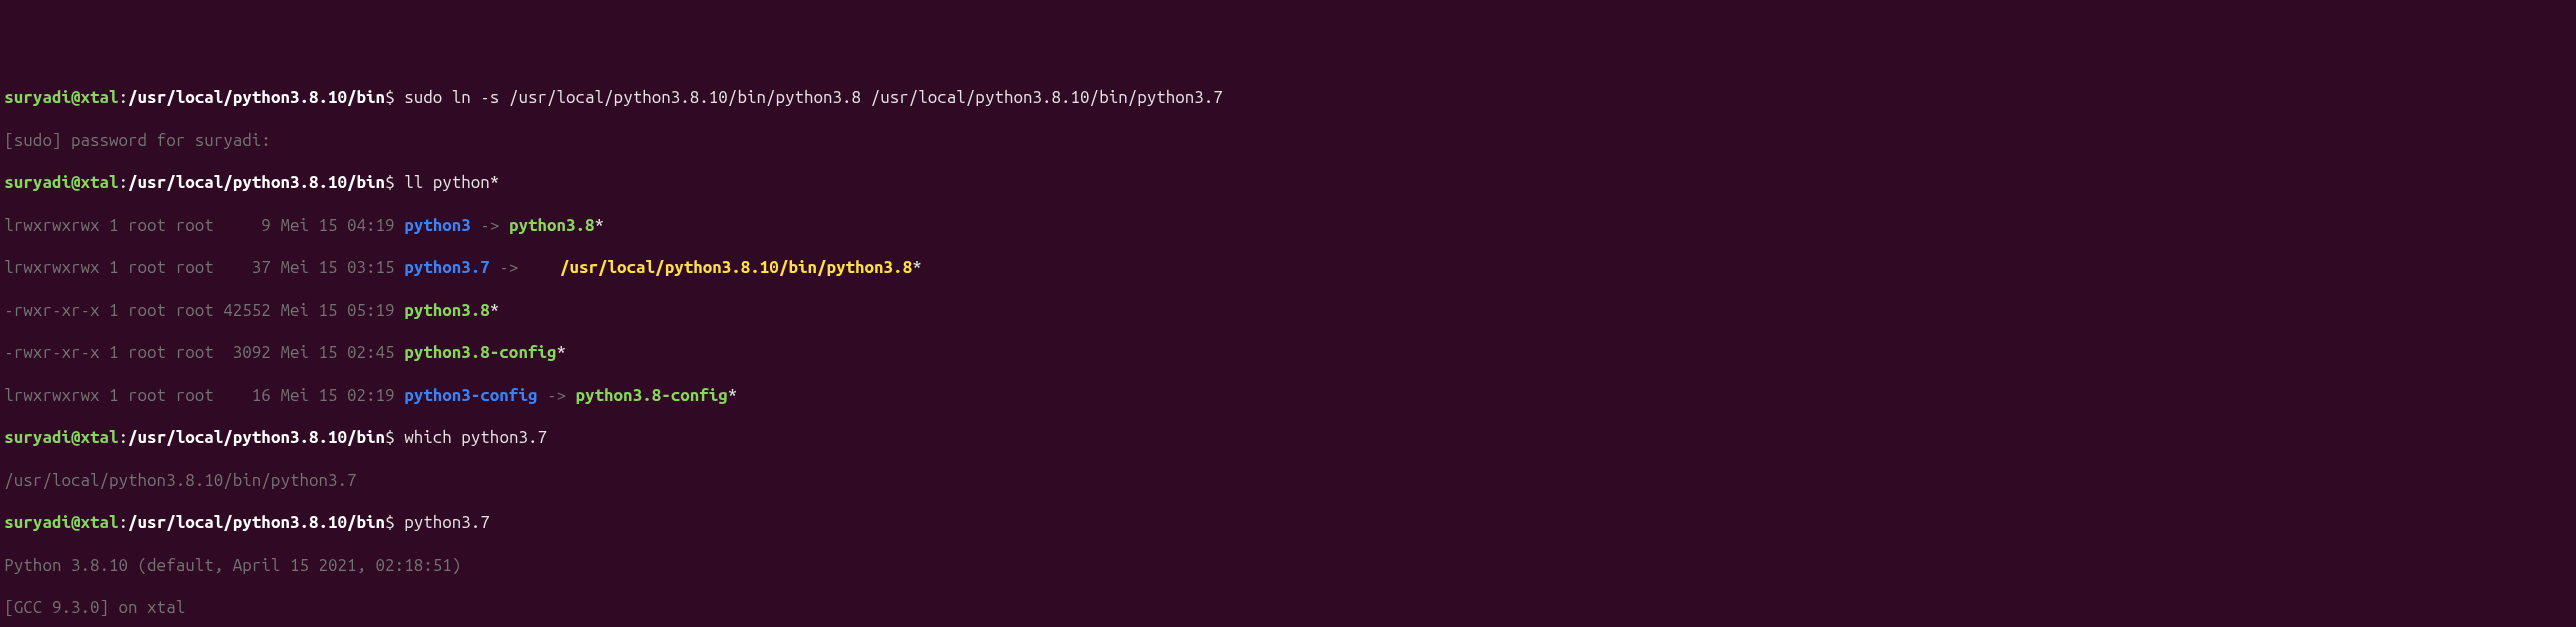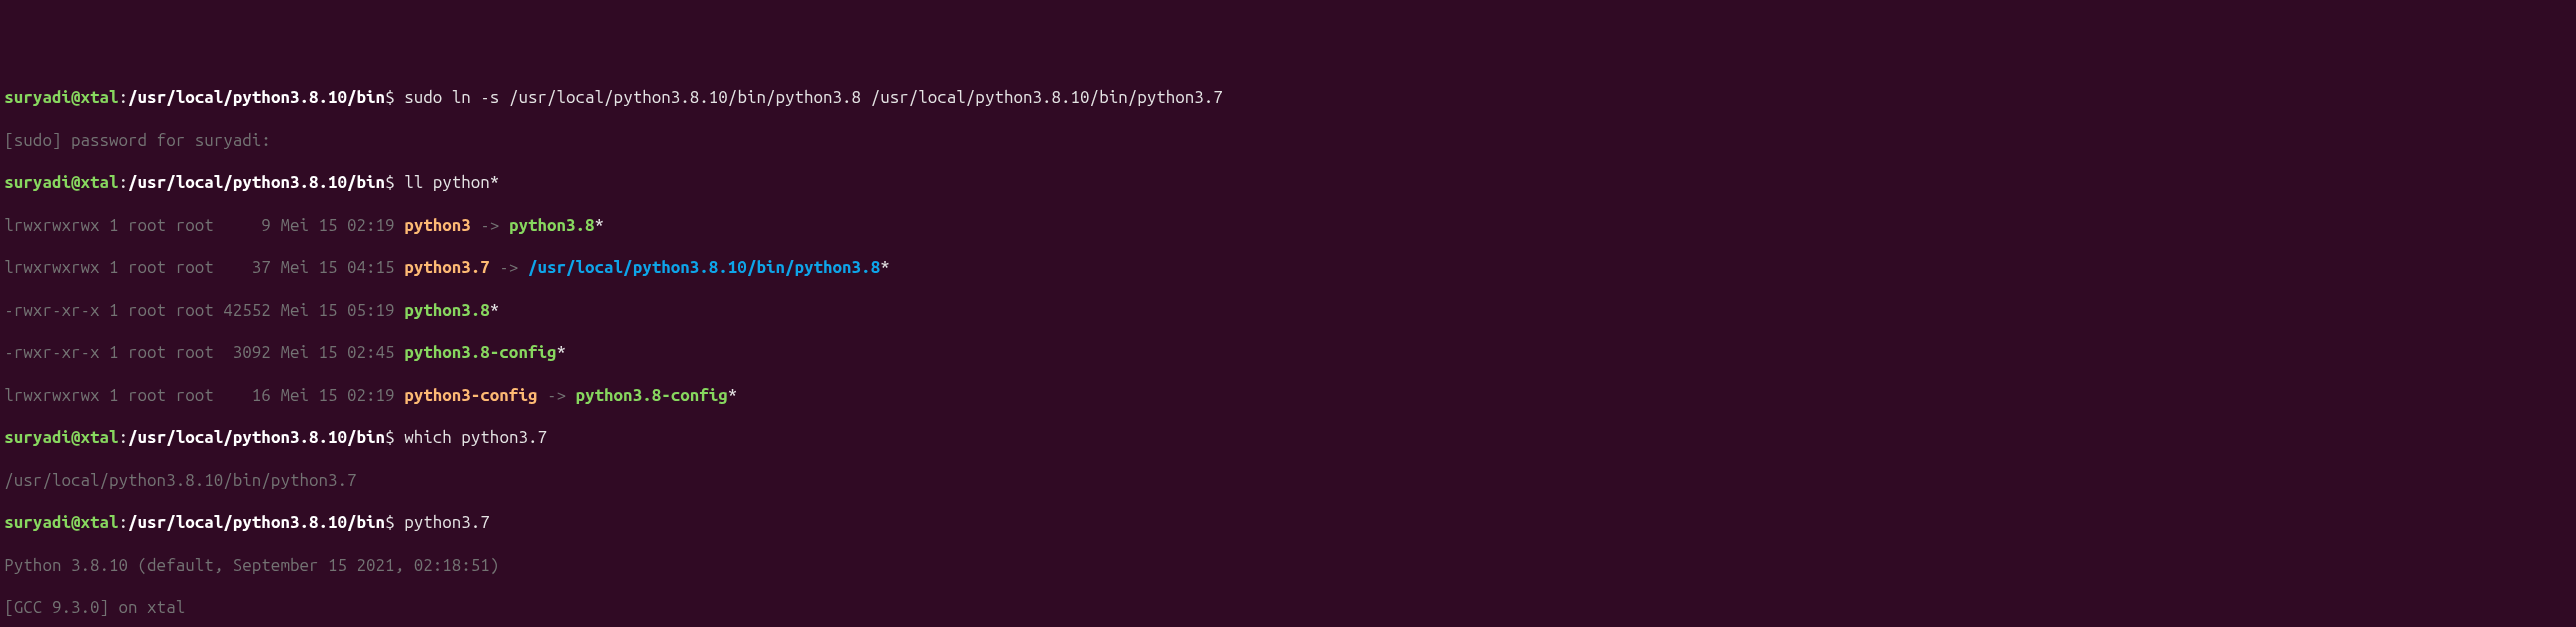--- a/index.html
+++ b/index.html
@@ -35,53 +35,54 @@
       color: #e5e5e5;
     }
     .cmd {
       color: #e5e5e5;
       text-align: right;
     }
     .output {
       color: #737373;
     }
     .symlink {
-      color: #fdba74;
+      color: #3b82f6;
       font-weight: bold;
       margin-top: 36px;
     }
     .exec {
       color: #87d75f;
       font-weight: bold;
       text-align: right;
     }
     .target-path {
-      color: #0ea5e9;
+      color: #fde047;
       font-weight: bold;
+      margin-left: 32px;
     }
     .star {
       color: #e5e5e5;
     }
   </style>
 </head>
 <body>
 
 
 
 <div class="line"><span class="user-host">suryadi@xtal</span><span class="colon">:</span><span class="path">/usr/local/python3.8.10/bin</span><span class="dollar">$</span><span class="cmd"> sudo ln -s /usr/local/python3.8.10/bin/python3.8 /usr/local/python3.8.10/bin/python3.7</span></div>
 <div class="line"><span class="output">[sudo] password for suryadi:</span></div>
 <div class="line"><span class="user-host">suryadi@xtal</span><span class="colon">:</span><span class="path">/usr/local/python3.8.10/bin</span><span class="dollar">$</span><span class="cmd"> ll python*</span></div>
-<div class="line"><span class="output">lrwxrwxrwx 1 root root     9 Mei 15 02:19 </span><span class="symlink">python3</span><span class="output"> -&gt; </span><span class="exec">python3.8</span><span class="star">*</span></div>
-<div class="line"><span class="output">lrwxrwxrwx 1 root root    37 Mei 15 04:15 </span><span class="symlink">python3.7</span><span class="output"> -&gt; </span><span class="target-path">/usr/local/python3.8.10/bin/python3.8</span><span class="star">*</span></div>
+<div class="line"><span class="output">lrwxrwxrwx 1 root root     9 Mei 15 04:19 </span><span class="symlink">python3</span><span class="output"> -&gt; </span><span class="exec">python3.8</span><span class="star">*</span></div>
+<div class="line"><span class="output">lrwxrwxrwx 1 root root    37 Mei 15 03:15 </span><span class="symlink">python3.7</span><span class="output"> -&gt; </span><span class="target-path">/usr/local/python3.8.10/bin/python3.8</span><span class="star">*</span></div>
 <div class="line"><span class="output">-rwxr-xr-x 1 root root 42552 Mei 15 05:19 </span><span class="exec">python3.8</span><span class="star">*</span></div>
 <div class="line"><span class="output">-rwxr-xr-x 1 root root  3092 Mei 15 02:45 </span><span class="exec">python3.8-config</span><span class="star">*</span></div>
 <div class="line"><span class="output">lrwxrwxrwx 1 root root    16 Mei 15 02:19 </span><span class="symlink">python3-config</span><span class="output"> -&gt; </span><span class="exec">python3.8-config</span><span class="star">*</span></div>
 <div class="line"><span class="user-host">suryadi@xtal</span><span class="colon">:</span><span class="path">/usr/local/python3.8.10/bin</span><span class="dollar">$</span><span class="cmd"> which python3.7</span></div>
 <div class="line"><span class="output">/usr/local/python3.8.10/bin/python3.7</span></div>
 <div class="line"><span class="user-host">suryadi@xtal</span><span class="colon">:</span><span class="path">/usr/local/python3.8.10/bin</span><span class="dollar">$</span><span class="cmd"> python3.7</span></div>
-<div class="line"><span class="output">Python 3.8.10 (default, September 15 2021, 02:18:51)</span></div>
+<div class="line"><span class="output">Python 3.8.10 (default, April 15 2021, 02:18:51)</span></div>
 <div class="line"><span class="output">[GCC 9.3.0] on xtal</span></div>
 
 
 
 
 
 
 
 </body></html>

